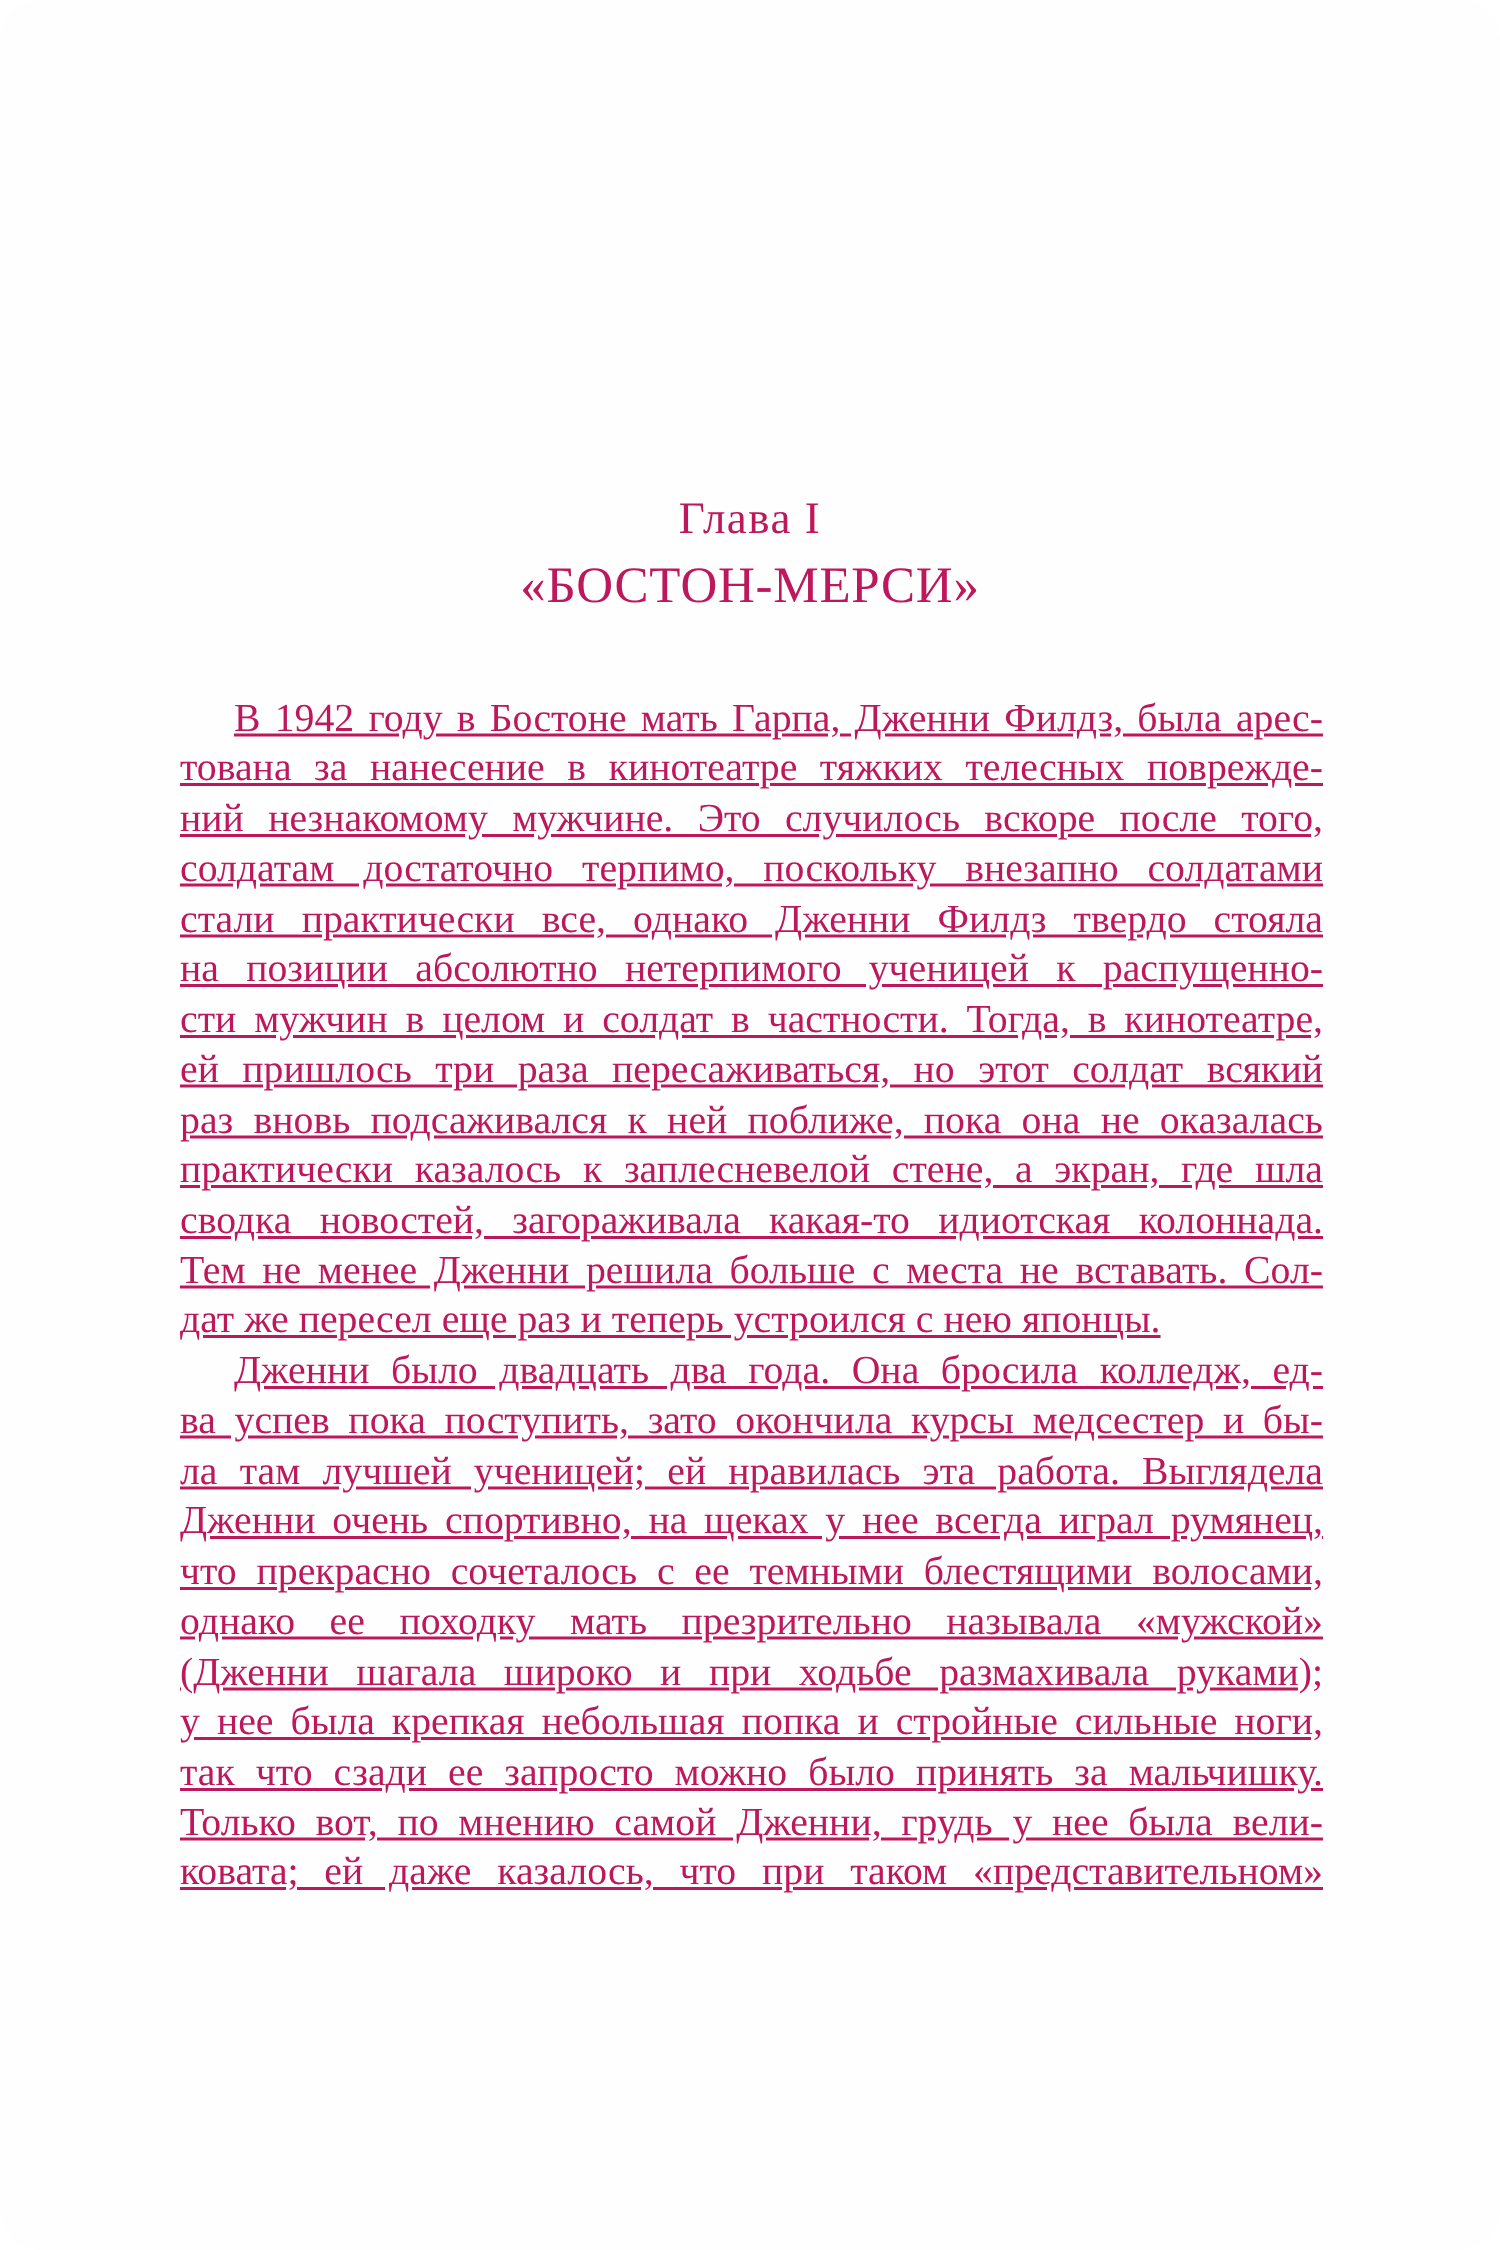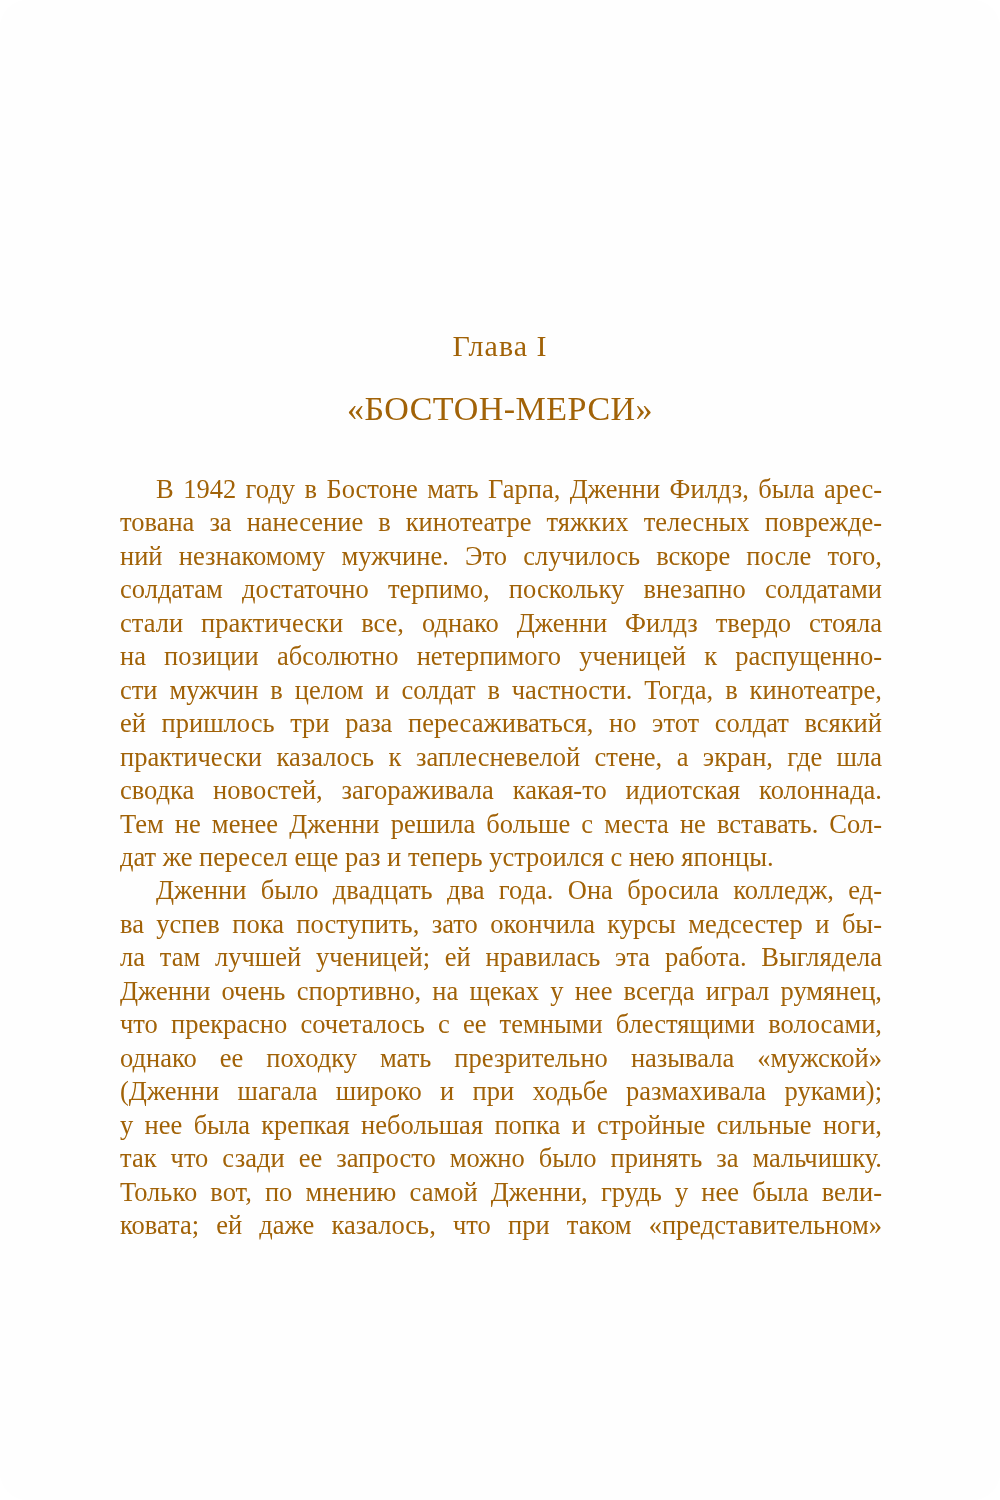--- a/index.html
+++ b/index.html
@@ -6,49 +6,50 @@
     margin: 0;
     padding: 0;
     background: #ffffff;
   }
   .page {
     position: relative;
     width: 1000px;
     height: 1500px;
     background: #fefefe;
     font-family: "Liberation Serif", "DejaVu Serif", serif;
-    color: #a16207;
+    color: #be185d;
     overflow: hidden;
     border-radius: 27px;
   }
   .chapter-heading {
     position: absolute;
     top: 328px;
     left: 0;
     width: 100%;
     text-align: center;
   }
   .chapter-label {
     font-size: 30px;
     line-height: 36px;
     letter-spacing: 1px;
   }
   .chapter-title {
     font-size: 34px;
     line-height: 40px;
-    margin-top: 25px;
+    margin-top: 7px;
     letter-spacing: 0.5px;
   }
   .body-text {
     position: absolute;
-    top: 473px;
+    top: 462px;
     left: 120px;
     width: 762px;
     font-size: 26.5px;
     line-height: 33.45px;
+    text-decoration: underline;
   }
   .paragraph {
     margin: 0;
     padding: 0;
   }
   .line {
     text-align: justify;
     text-align-last: justify;
     white-space: nowrap;
   }
@@ -71,20 +72,21 @@
   <div class="body-text" id="body-text">
       <div class="paragraph">
         <div class="line indent">В 1942 году в Бостоне мать Гарпа, Дженни Филдз, была арес-</div>
         <div class="line">тована за нанесение в кинотеатре тяжких телесных поврежде-</div>
         <div class="line">ний незнакомому мужчине. Это случилось вскоре после того,</div>
         <div class="line">солдатам достаточно терпимо, поскольку внезапно солдатами</div>
         <div class="line">стали практически все, однако Дженни Филдз твердо стояла</div>
         <div class="line">на позиции абсолютно нетерпимого ученицей к распущенно-</div>
         <div class="line">сти мужчин в целом и солдат в частности. Тогда, в кинотеатре,</div>
         <div class="line">ей пришлось три раза пересаживаться, но этот солдат всякий</div>
+        <div class="line">раз вновь подсаживался к ней поближе, пока она не оказалась</div>
         <div class="line">практически казалось к заплесневелой стене, а экран, где шла</div>
         <div class="line">сводка новостей, загораживала какая-то идиотская колоннада.</div>
         <div class="line">Тем не менее Дженни решила больше с места не вставать. Сол-</div>
         <div class="line justify-off">дат же пересел еще раз и теперь устроился с нею японцы.</div>
       </div>
       <div class="paragraph">
         <div class="line indent">Дженни было двадцать два года. Она бросила колледж, ед-</div>
         <div class="line">ва успев пока поступить, зато окончила курсы медсестер и бы-</div>
         <div class="line">ла там лучшей ученицей; ей нравилась эта работа. Выглядела</div>
         <div class="line">Дженни очень спортивно, на щеках у нее всегда играл румянец,</div>

